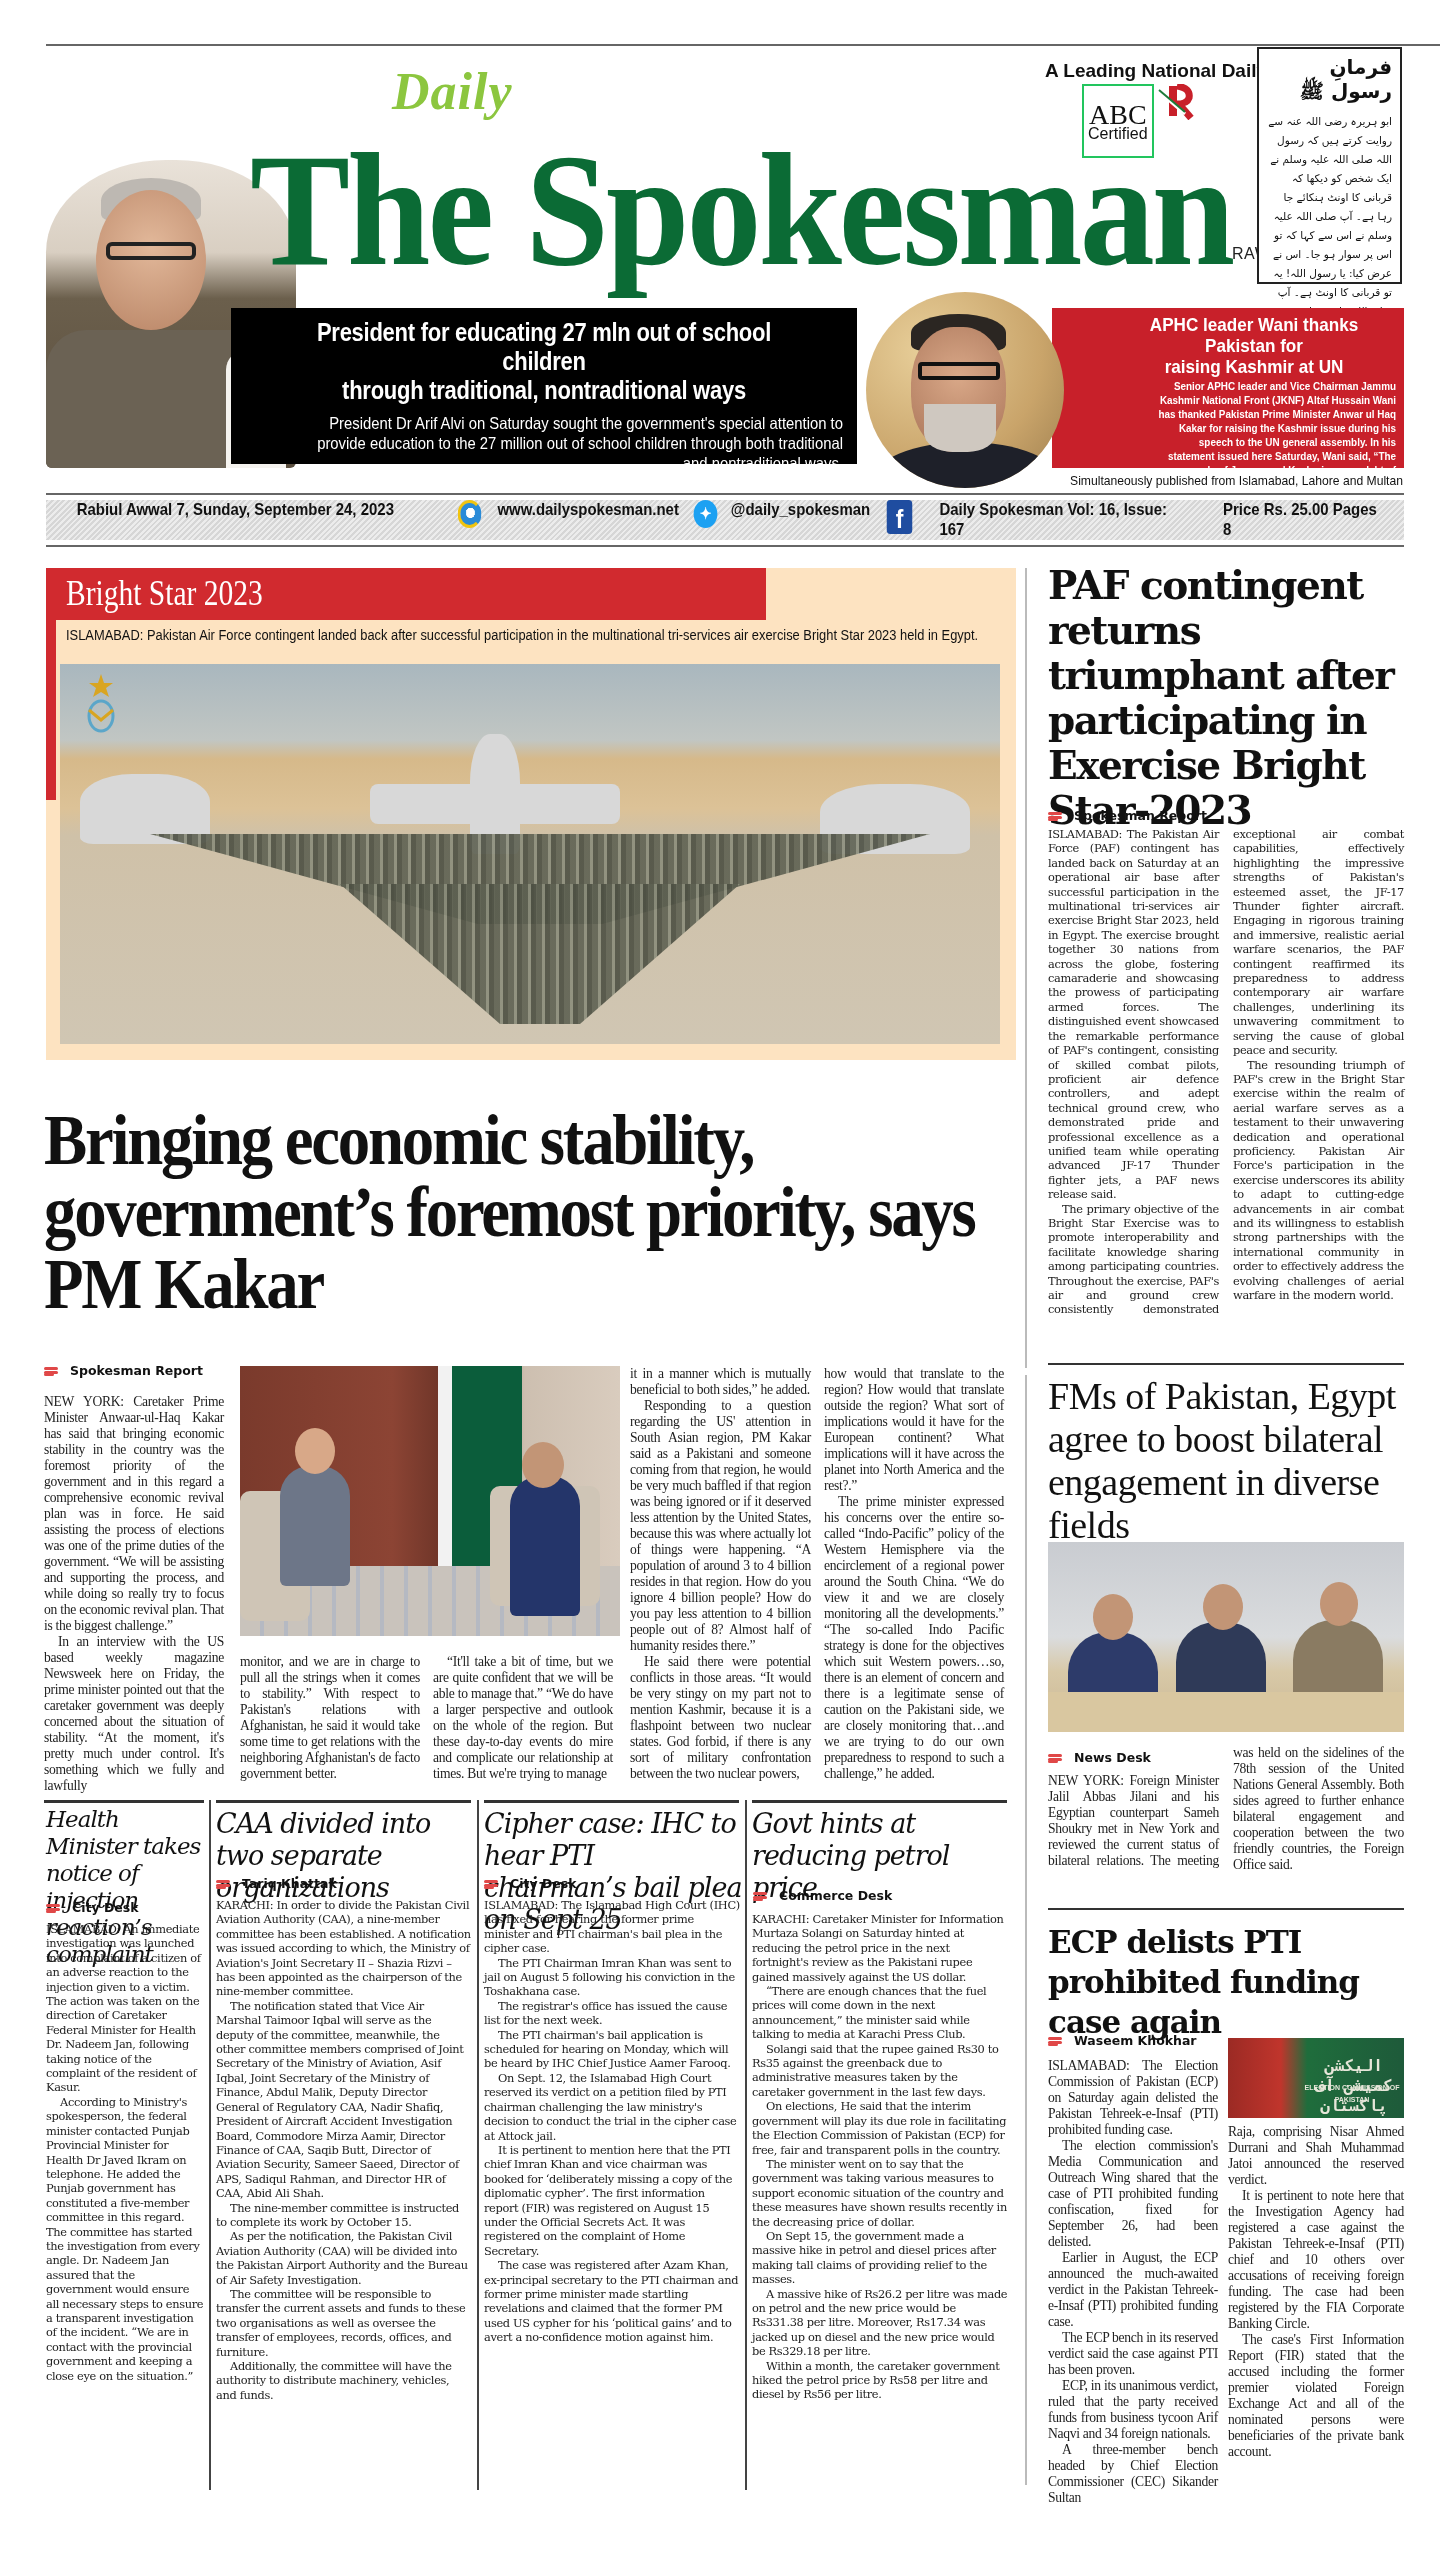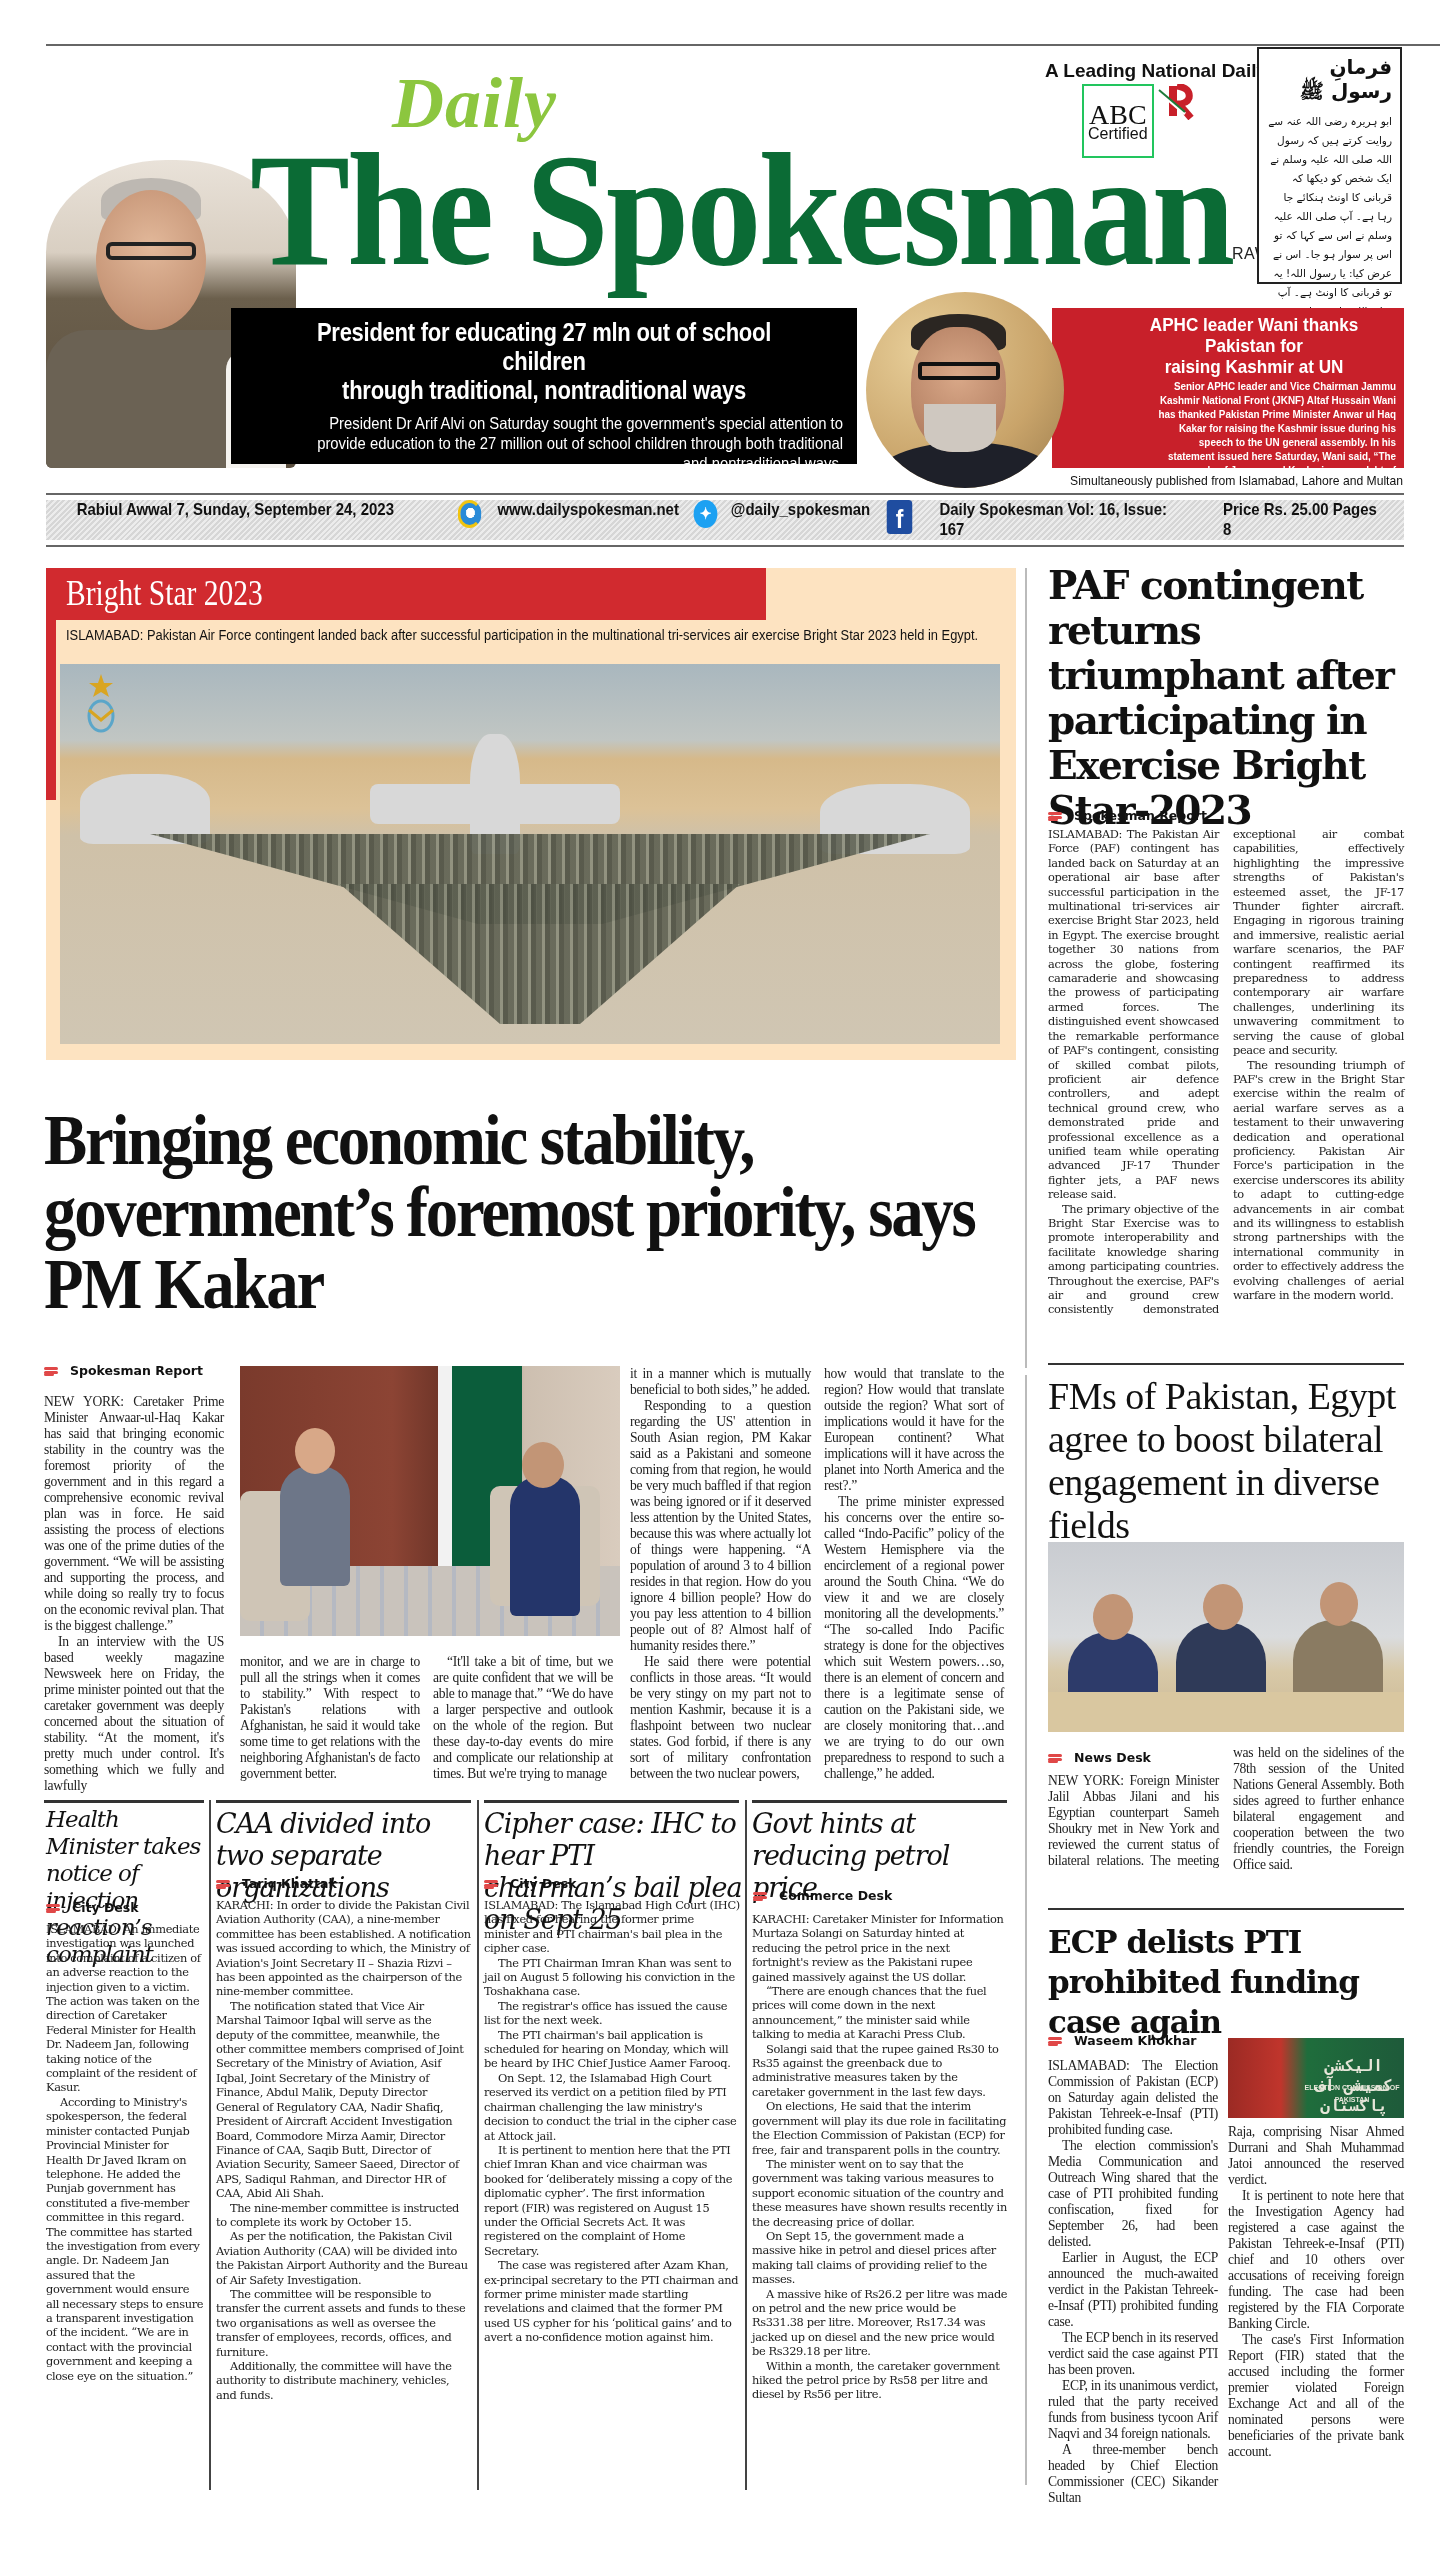--- a/index.html
+++ b/index.html
@@ -1,21 +1,21 @@
 <!DOCTYPE html>
 <html><head>
 <meta charset="utf-8">
 <style>
   * { box-sizing: border-box; margin: 0; padding: 0; }
   body { width: 1440px; height: 2560px; background: #ffffff; color: #111; font-family: "Liberation Serif", serif; position: relative; overflow: hidden; }
   .abs { position: absolute; }
   .hr { position: absolute; height: 2px; background: #666; }
 
   
-  .daily { font-family: "Liberation Serif", serif; font-style: italic; font-weight: bold; color: #8cc63f; font-size: 72px; letter-spacing: 1px; }
+  .daily { font-family: "Liberation Serif", serif; font-style: italic; font-weight: bold; color: #8cc63f; font-size: 52px; letter-spacing: 1px; }
   .title { font-family: "Liberation Serif", serif; font-weight: bold; color: #0b6b35; font-size: 150px; letter-spacing: -3px; line-height: 1; transform: scaleY(1.08); transform-origin: top left; }
   .tagline { font-family: "Liberation Sans", sans-serif; font-weight: bold; font-size: 19px; color: #111; }
   .abc { border: 2px solid #22c55e; padding: 16px 4px; font-family: "Liberation Serif", serif; font-size: 28px; line-height: 26px; text-align: center; }
   .abc small { display: block; font-family: "Liberation Sans", sans-serif; font-size: 16px; line-height: 12px; }
   .city { font-family: "Liberation Sans", sans-serif; font-size: 16px; color: #222; letter-spacing: 0.5px; }
 
   .urdu-box { border: 2px solid #222; background: #fff; padding: 6px 8px; text-align: right; }
   .urdu-title { font-family: "DejaVu Sans", sans-serif; font-weight: bold; font-size: 20px; direction: rtl; }
   .urdu-text { font-family: "DejaVu Sans", sans-serif; font-size: 10.5px; direction: rtl; line-height: 19px; margin-top: 4px; }
   .urdu-ref { font-family: "DejaVu Sans", sans-serif; font-size: 9px; text-align: left; direction: rtl; margin-top: 4px; }

